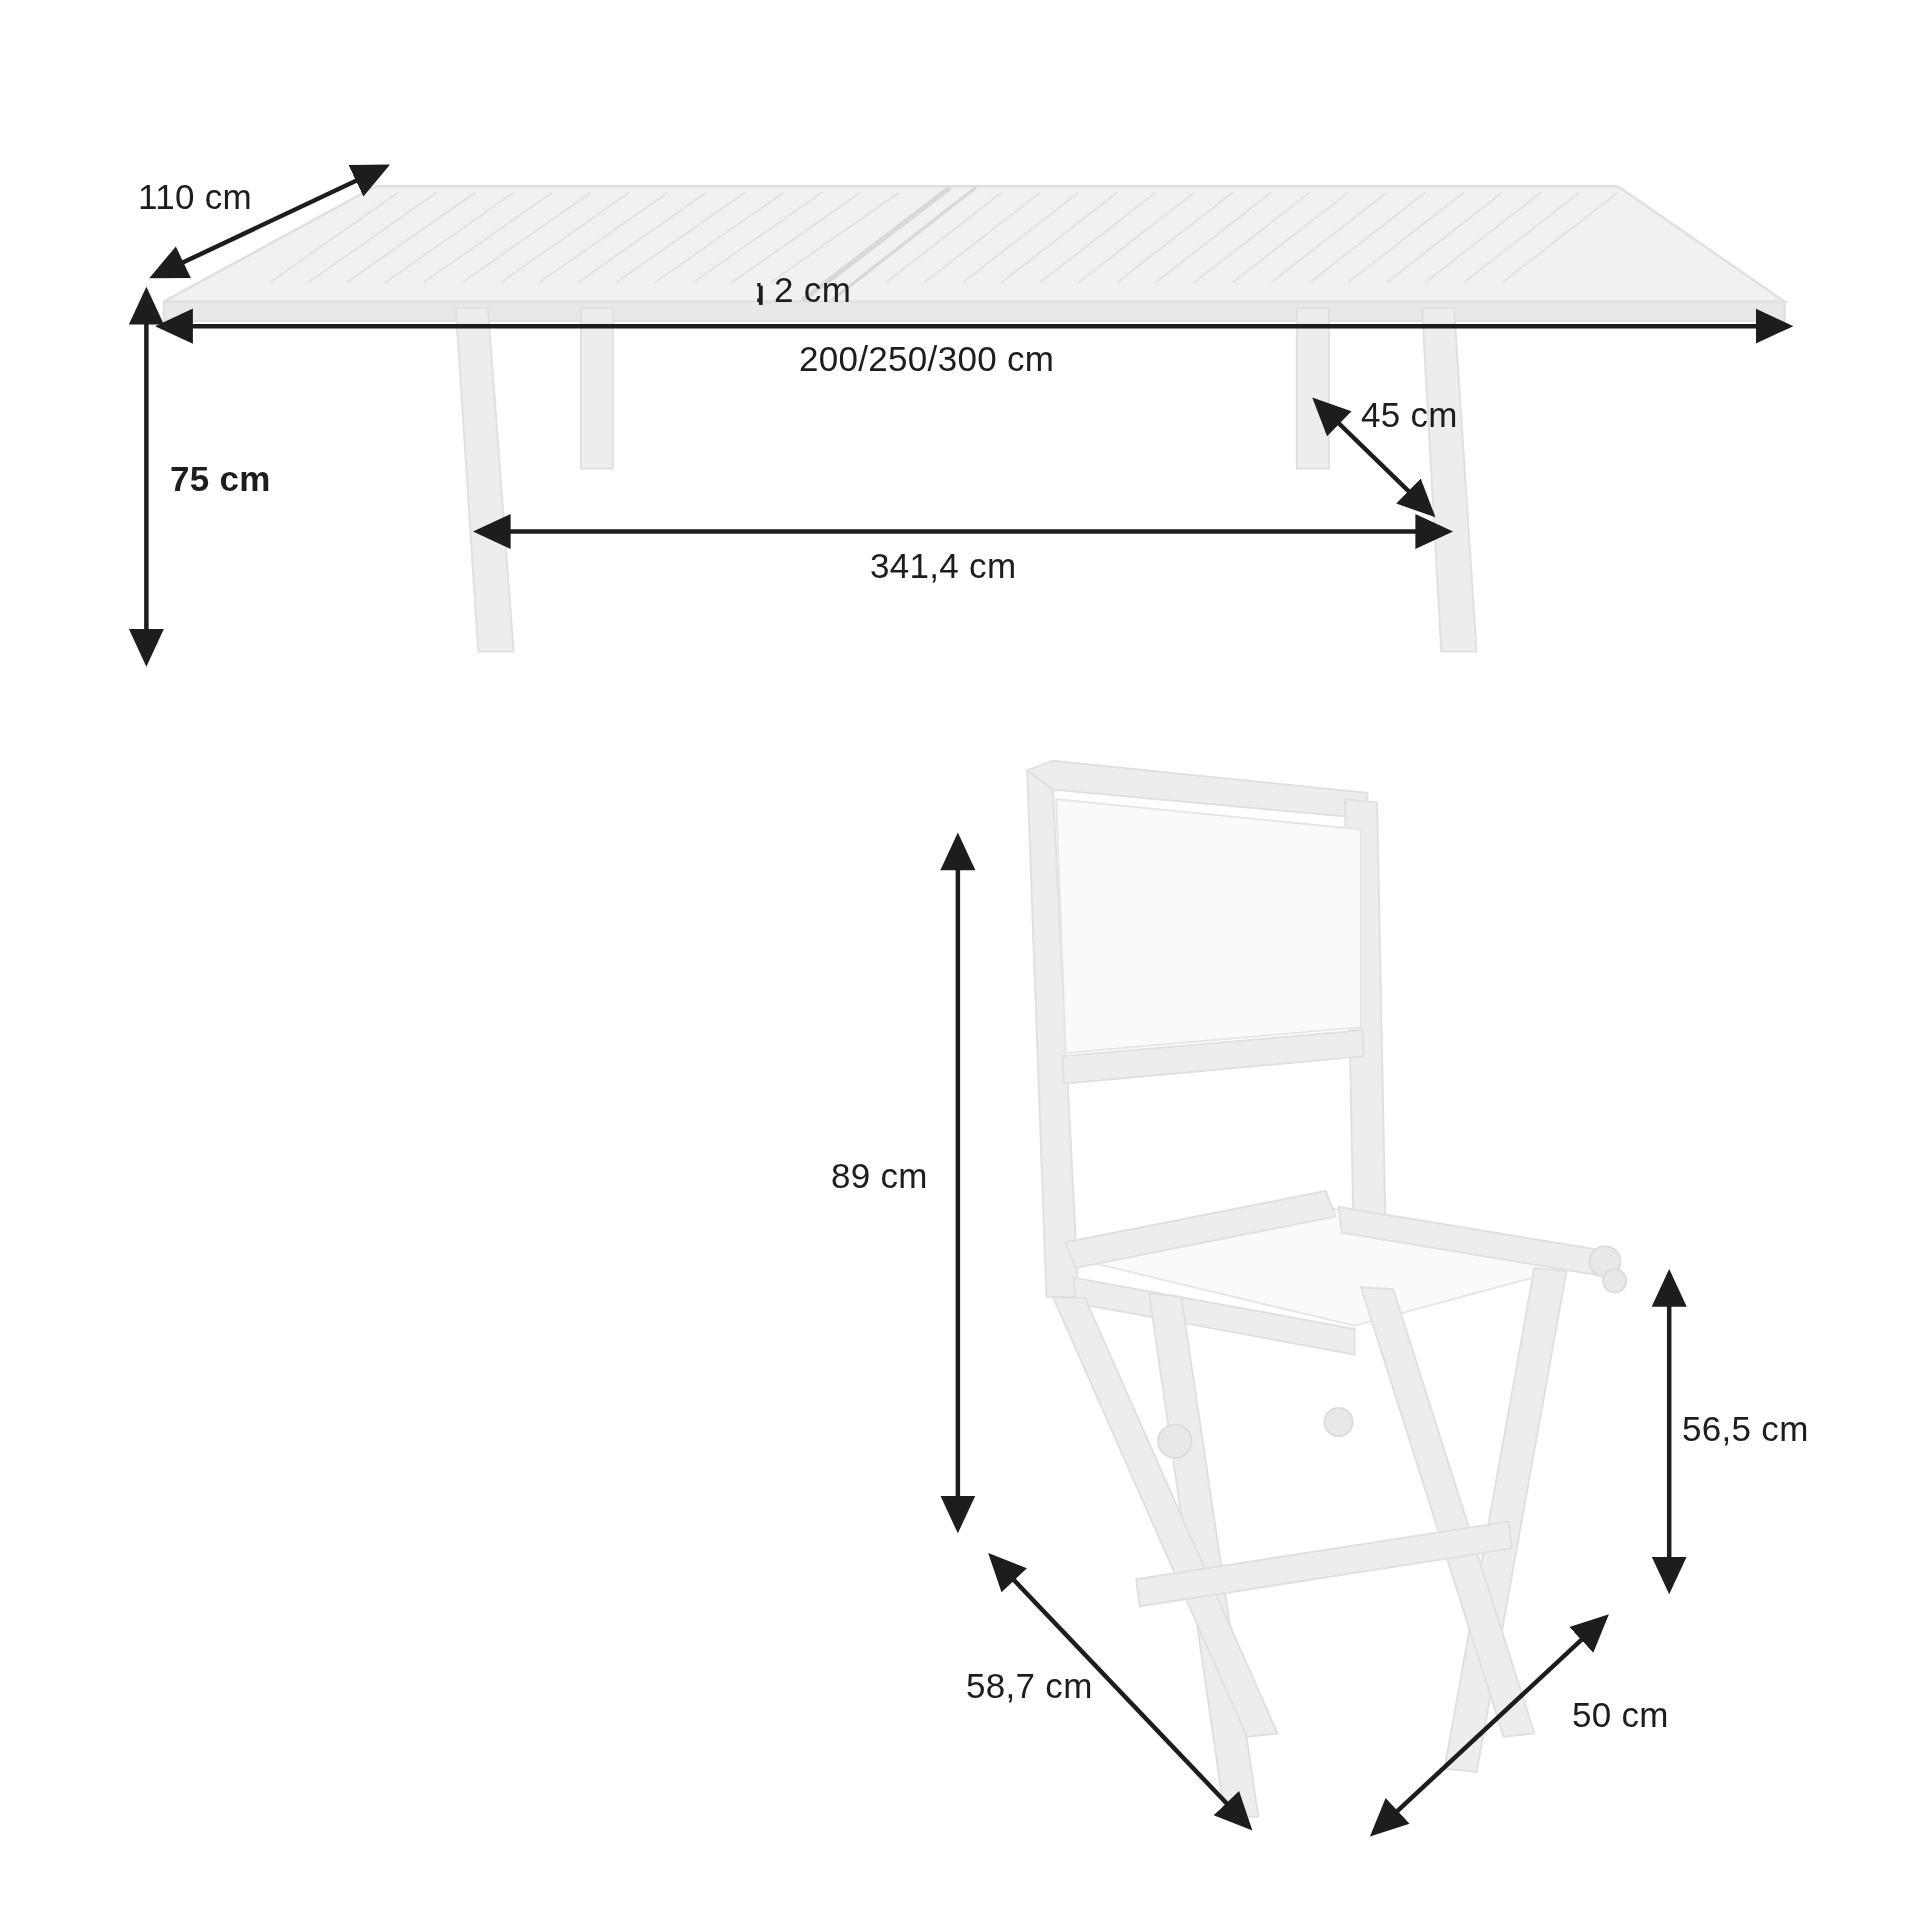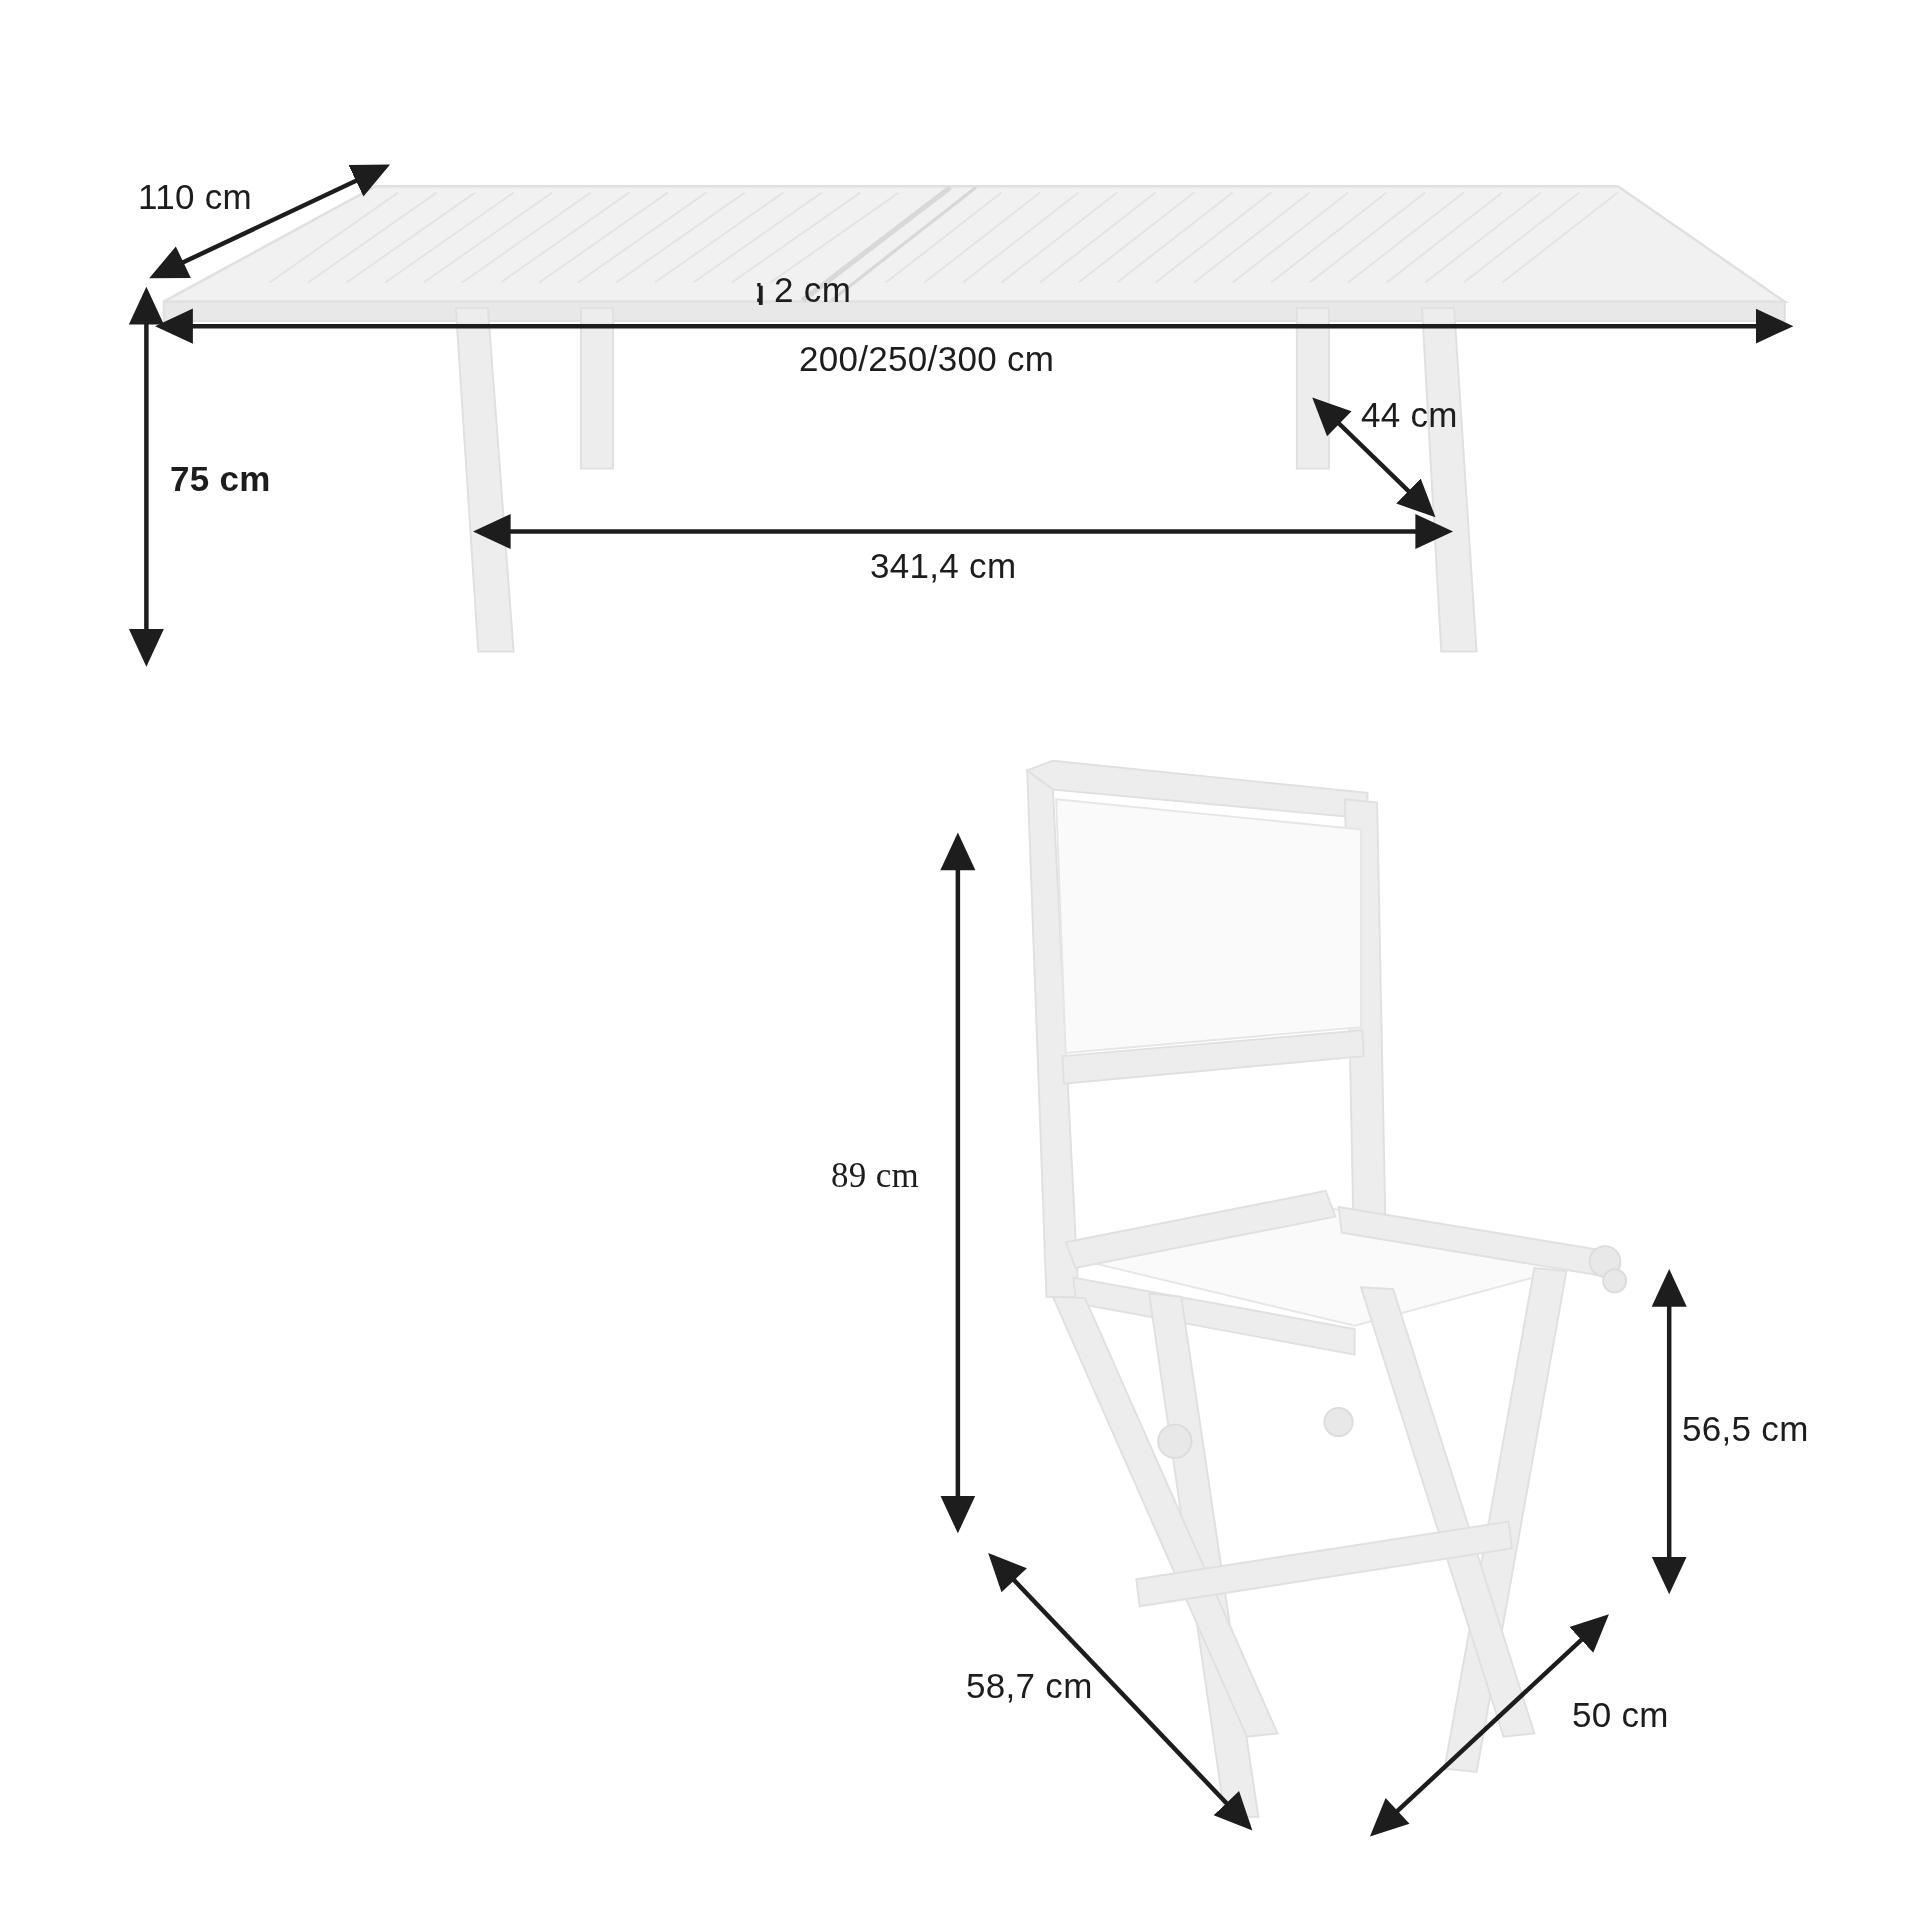--- a/index.html
+++ b/index.html
@@ -162,25 +162,25 @@
   </svg>
 
   <div class="dim-label" style="left:138px; top:177px;">110 cm</div>
 
   <div class="dim-label" style="left:754px; top:270px;text-align:right;">: 2 cm</div>
 
   <div class="dim-label" style="left:799px; top:339px;">200/250/300 cm</div>
 
   <div class="dim-label" style="left:170px; top:459px;font-weight:bold;">75 cm</div>
 
-  <div class="dim-label" style="left:1361px; top:395px;">44 cm</div>
+  <div class="dim-label" style="left:1361px; top:395px;">45 cm</div>
 
   <div class="dim-label" style="left:870px; top:546px;">341,4 cm</div>
 
-  <div class="dim-label" style="left:831px; top:1156px;font-family:Liberation Serif, serif;">89 cm</div>
+  <div class="dim-label" style="left:831px; top:1156px;">89 cm</div>
 
   <div class="dim-label" style="left:1682px; top:1409px;">56,5 cm</div>
 
   <div class="dim-label" style="left:966px; top:1666px;text-align:center;">58,7 cm</div>
 
   <div class="dim-label" style="left:1572px; top:1695px;">50 cm</div>
 
 </div>
 
 

